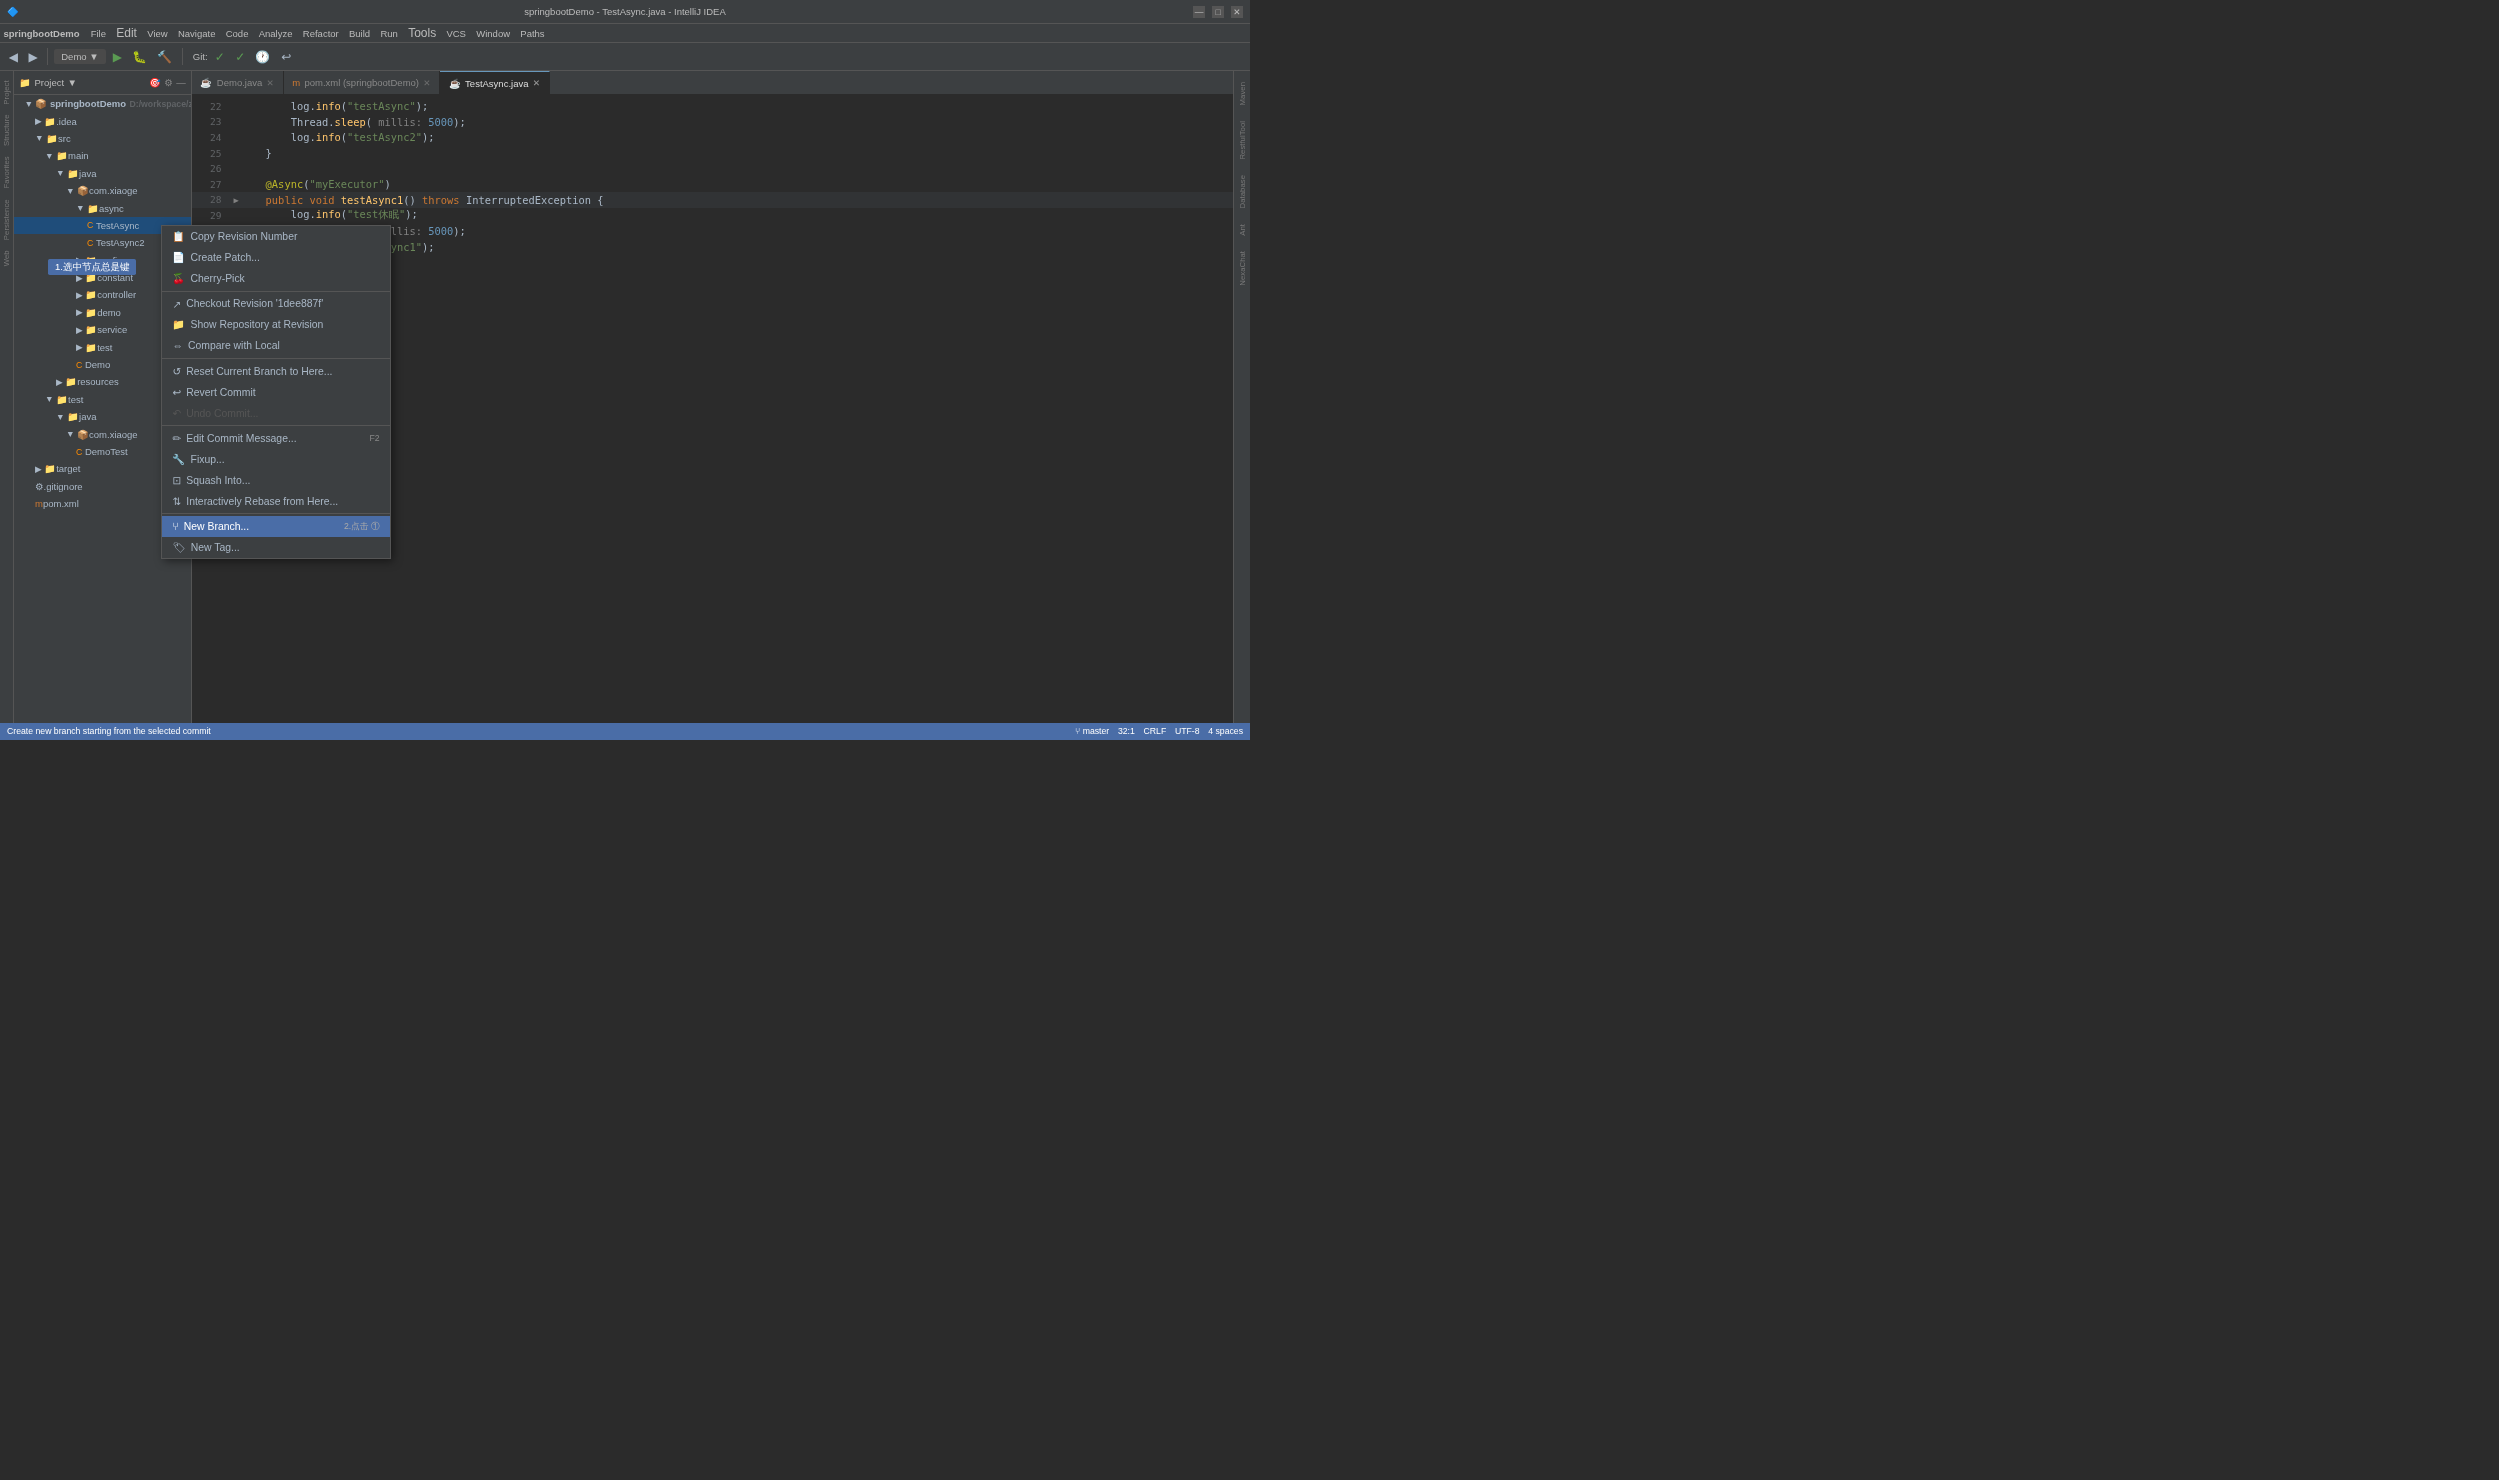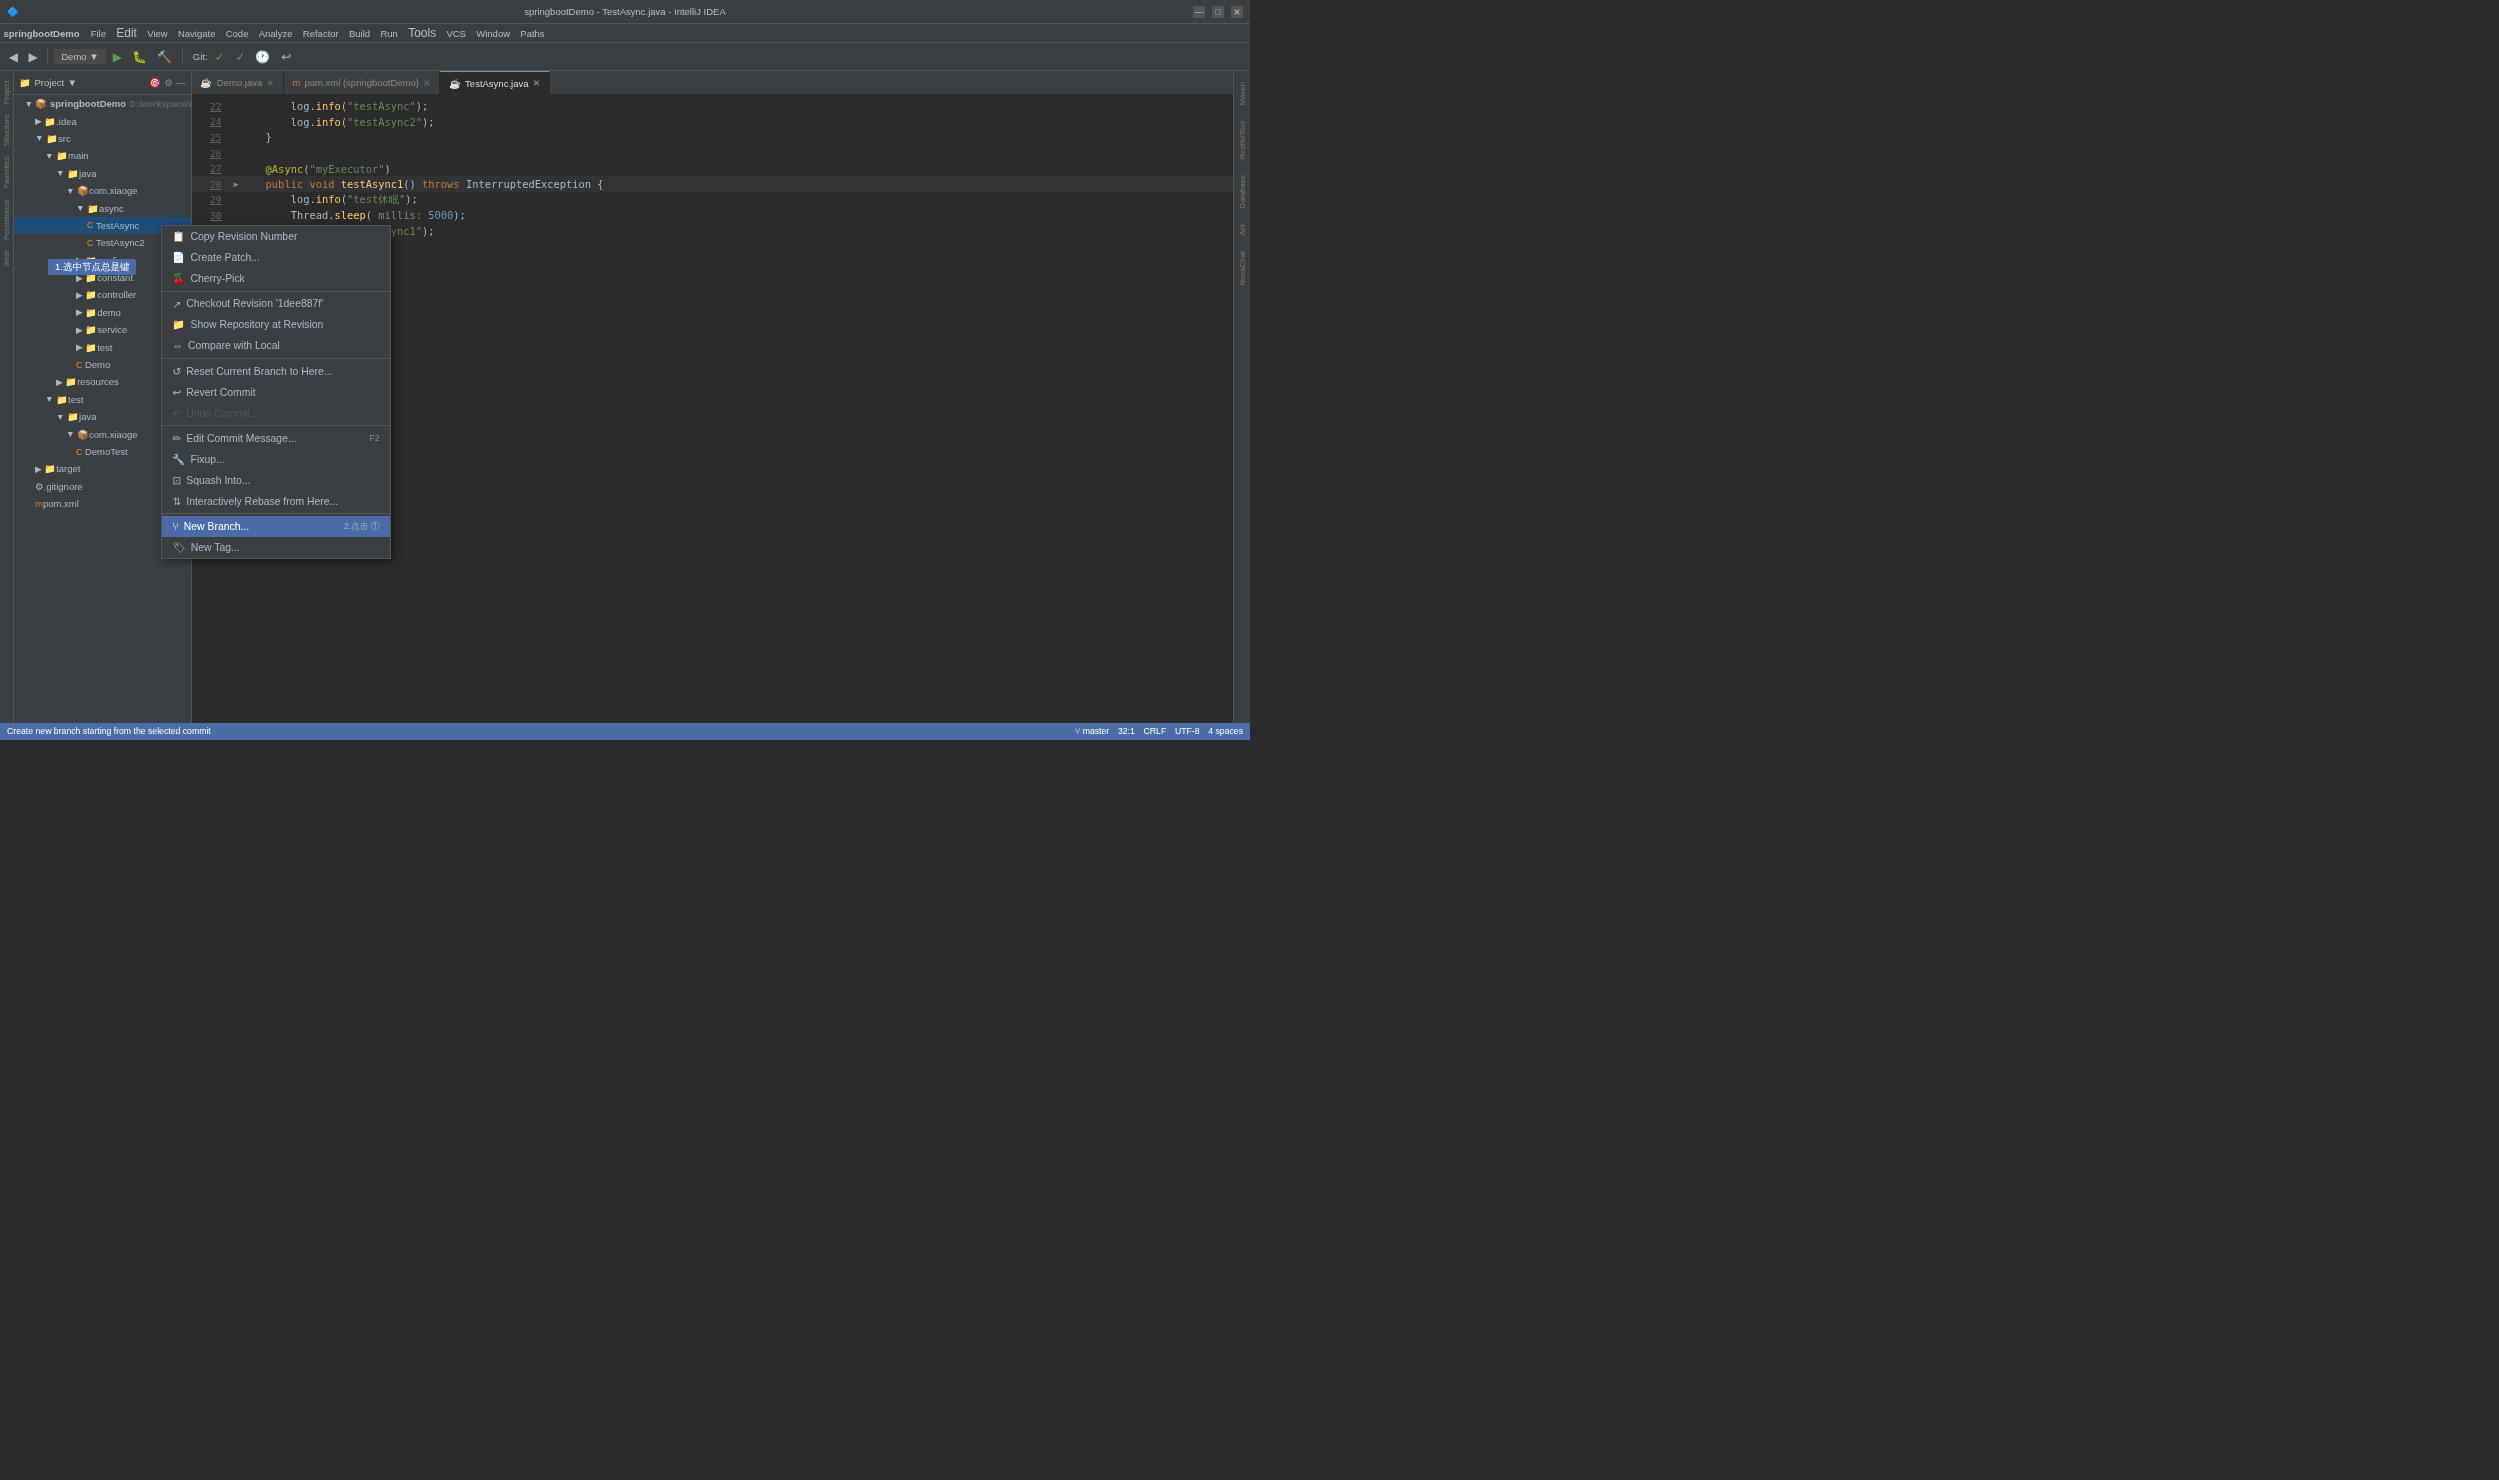--- a/index.html
+++ b/index.html
@@ -160,21 +160,20 @@
       height: 15.6px;
       padding: 0 3.5px;
     }
     .line-num {
       width: 26px;
       text-align: right;
       color: #606366;
       font-size: 9.5px;
       margin-right: 10.4px;
       flex-shrink: 0;
-      text-decoration: underline;
     }
     .code-content { flex: 1; white-space: pre; }
     .kw { color: #cc7832; }
     .str { color: #6a8759; }
     .fn { color: #ffc66d; }
     .ann { color: #bbb529; }
     .num { color: #6897bb; }
     .comment { color: #808080; }
     .var { color: #a9b7c6; }
     .bottom-tab {
@@ -554,20 +553,25 @@
     </div>
 
     <div class="code-editor" style="height:208px;flex-shrink:0;">
 
       <div class="code-line">
         <span class="line-num">22</span>
         <span class="gutter-marker"></span>
         <span class="code-content">        <span class="var">log</span>.<span class="fn">info</span>(<span class="str">"testAsync"</span>);</span>
       </div>
 
+      <div class="code-line">
+        <span class="line-num">23</span>
+        <span class="gutter-marker"></span>
+        <span class="code-content">        <span class="var">Thread</span>.<span class="fn">sleep</span>( <span class="comment">millis:</span> <span class="num">5000</span>);</span>
+      </div>
 
       <div class="code-line">
         <span class="line-num">24</span>
         <span class="gutter-marker"></span>
         <span class="code-content">        <span class="var">log</span>.<span class="fn">info</span>(<span class="str">"testAsync2"</span>);</span>
       </div>
 
       <div class="code-line">
         <span class="line-num">25</span>
         <span class="gutter-marker"></span>

